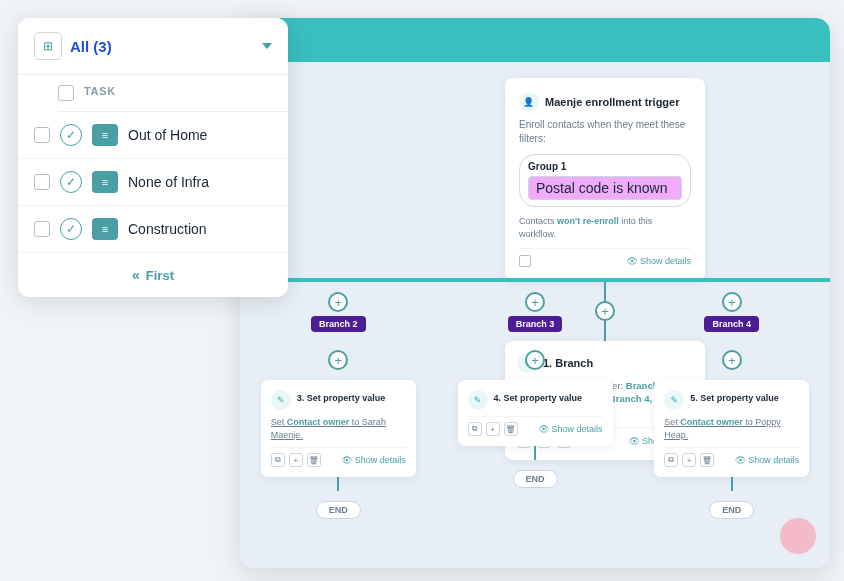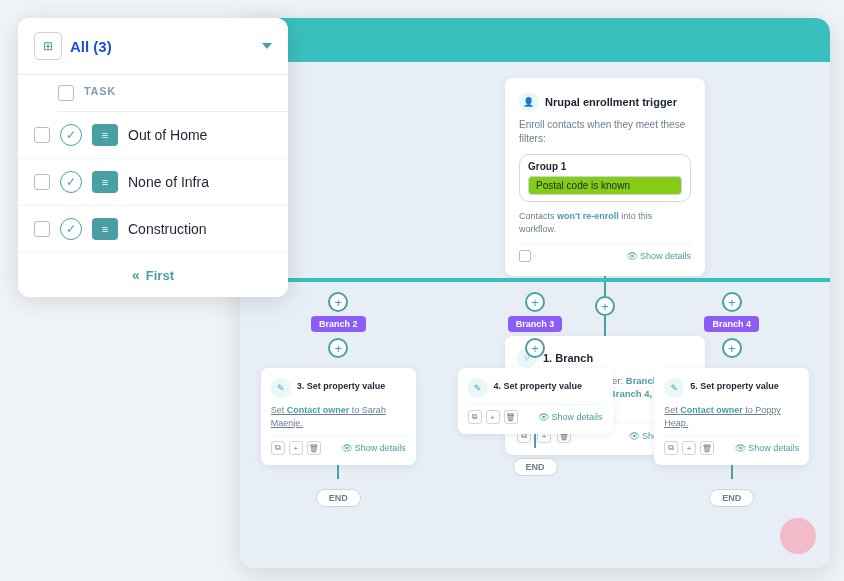--- a/index.html
+++ b/index.html
@@ -242,38 +242,38 @@
 
     .card-subtitle {
       font-size: 10px;
       color: #6b7d8f;
       margin-bottom: 8px;
       line-height: 1.4;
     }
 
     .group-box {
       border: 1.5px solid #d0dae4;
-      border-radius: 10px;
+      border-radius: 16px;
       padding: 6px 8px;
       margin-bottom: 8px;
     }
 
     .group-label {
       font-size: 10px;
       font-weight: 700;
       color: #1a2633;
       margin-bottom: 4px;
     }
 
     .filter-tag {
-      background: #84cc16;
+      background: #f0abfc;
       border: 1px solid #cdd5dd;
       border-radius: 4px;
       padding: 3px 7px;
-      font-size: 10px;
+      font-size: 14px;
       color: #1a2633;
     }
 
     .card-note {
       font-size: 9px;
       color: #6b7d8f;
       line-height: 1.4;
     }
 
     .card-note .highlight {
@@ -404,27 +404,27 @@
 
     .branch-col {
       flex: 1;
       display: flex;
       flex-direction: column;
       align-items: center;
       padding-top: 10px;
     }
 
     .branch-tag {
-      background: #8b5cf6;
+      background: #4c1d95;
       color: #fff;
       font-size: 9px;
       font-weight: 700;
       border-radius: 4px;
       padding: 3px 8px;
-      margin-bottom: 6px;
+      margin-bottom: 18px;
     }
 
     .branch-action-card {
       background: #fff;
       border-radius: 7px;
       padding: 10px;
       width: 155px;
       box-shadow: 0 2px 8px rgba(0,0,0,0.07);
       margin-top: 6px;
     }
@@ -542,21 +542,21 @@
 <div class="workflow-panel">
   <div class="workflow-top-bar"></div>
 
   <div class="workflow-content">
 
     <div class="trigger-card">
       <div class="card-header-row">
         <div class="card-icon-circle">
           <span class="card-icon-sym">👤</span>
         </div>
-        <span class="card-title">Nrupal enrollment trigger</span>
+        <span class="card-title">Maenje enrollment trigger</span>
       </div>
       <p class="card-subtitle">Enroll contacts when they meet these filters:</p>
       <div class="group-box">
         <div class="group-label">Group 1</div>
         <div class="filter-tag">Postal code is known</div>
       </div>
       <p class="card-note">
         Contacts <span class="highlight">won't re-enroll</span> into this workflow.
       </p>
       <div class="card-footer">

